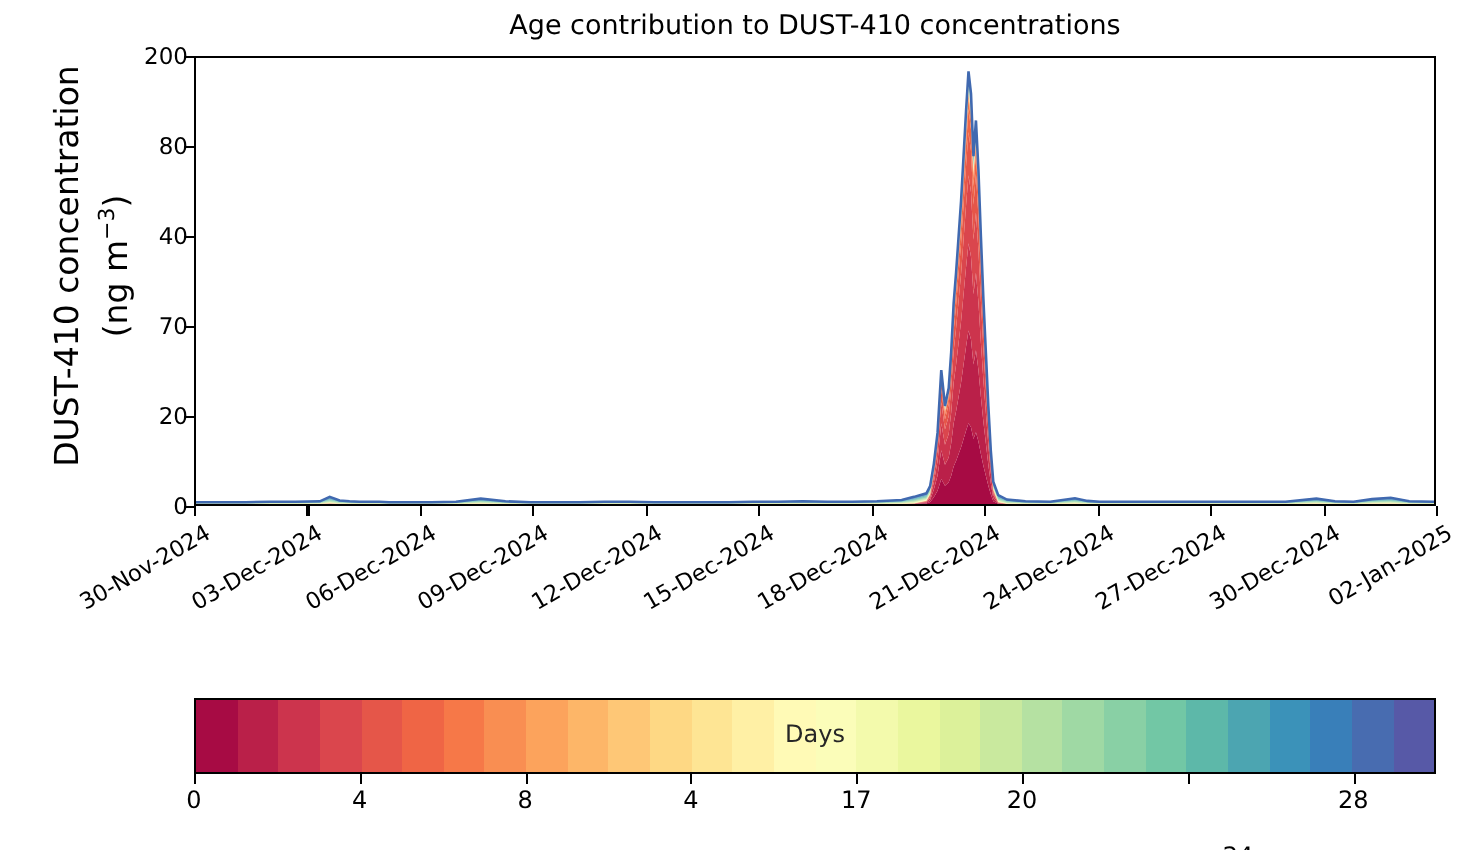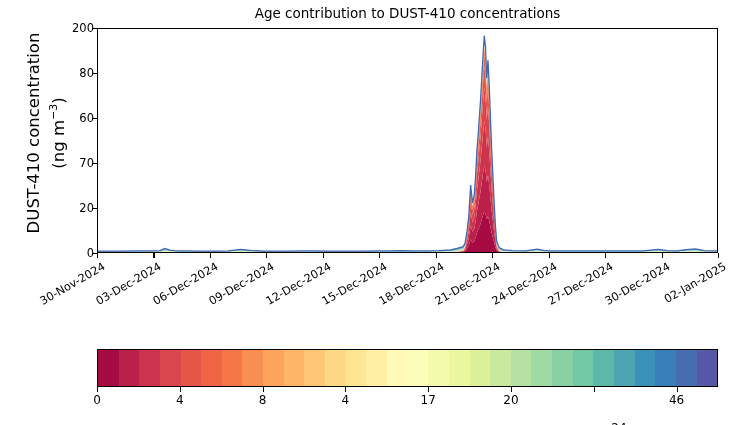--- a/index.html
+++ b/index.html
@@ -208,21 +208,21 @@
   </div>
 
   <div id="ticks-layer">
       <div class="ytick-mark" style="top: 253px;"></div>
       <div class="ytick" style="top: 253px;">0</div>
       <div class="ytick-mark" style="top: 208px;"></div>
       <div class="ytick" style="top: 208px;">20</div>
       <div class="ytick-mark" style="top: 163px;"></div>
       <div class="ytick" style="top: 163px;">70</div>
       <div class="ytick-mark" style="top: 118px;"></div>
-      <div class="ytick" style="top: 118px;">60</div>
+      <div class="ytick" style="top: 118px;">40</div>
       <div class="ytick-mark" style="top: 73px;"></div>
       <div class="ytick" style="top: 73px;">80</div>
       <div class="ytick-mark" style="top: 28px;"></div>
       <div class="ytick" style="top: 28px;">200</div>
       <div class="xtick-mark" style="left: 97px;"></div>
       <div class="xtick-label" style="left: 1px; width: 100px;">30-Nov-2024</div>
       <div class="xtick-mark" style="left: 153.455px;"></div>
       <div class="xtick-label" style="left: 57.4545px; width: 100px;">03-Dec-2024</div>
       <div class="xtick-mark" style="left: 209.909px;"></div>
       <div class="xtick-label" style="left: 113.909px; width: 100px;">06-Dec-2024</div>
@@ -271,32 +271,33 @@
       <div class="cbar-cell" style="background: rgb(159, 217, 164);"></div>
       <div class="cbar-cell" style="background: rgb(137, 208, 165);"></div>
       <div class="cbar-cell" style="background: rgb(114, 199, 165);"></div>
       <div class="cbar-cell" style="background: rgb(93, 184, 169);"></div>
       <div class="cbar-cell" style="background: rgb(76, 165, 177);"></div>
       <div class="cbar-cell" style="background: rgb(59, 146, 185);"></div>
       <div class="cbar-cell" style="background: rgb(57, 127, 185);"></div>
       <div class="cbar-cell" style="background: rgb(72, 108, 176);"></div>
       <div class="cbar-cell" style="background: rgb(87, 89, 167);"></div>
     </div>
+  <div id="cbar-title">Days</div>
   <div id="cbar-ticks-layer">
       <div class="cbtick-mark" style="left: 97px;"></div>
       <div class="cbtick-label" style="left: 97px;">0</div>
       <div class="cbtick-mark" style="left: 179.8px;"></div>
       <div class="cbtick-label" style="left: 179.8px;">4</div>
       <div class="cbtick-mark" style="left: 262.6px;"></div>
       <div class="cbtick-label" style="left: 262.6px;">8</div>
       <div class="cbtick-mark" style="left: 345.4px;"></div>
       <div class="cbtick-label" style="left: 345.4px;">4</div>
       <div class="cbtick-mark" style="left: 428.2px;"></div>
       <div class="cbtick-label" style="left: 428.2px;">17</div>
       <div class="cbtick-mark" style="left: 511px;"></div>
       <div class="cbtick-label" style="left: 511px;">20</div>
       <div class="cbtick-mark" style="left: 593.8px;"></div>
       <div class="cbtick-label" style="left: 619px; margin-top: 28px;">24</div>
       <div class="cbtick-mark" style="left: 676.6px;"></div>
-      <div class="cbtick-label" style="left: 676.6px;">46</div>
+      <div class="cbtick-label" style="left: 676.6px;">28</div>
     </div>
 
 </div>
 
 </body></html>

